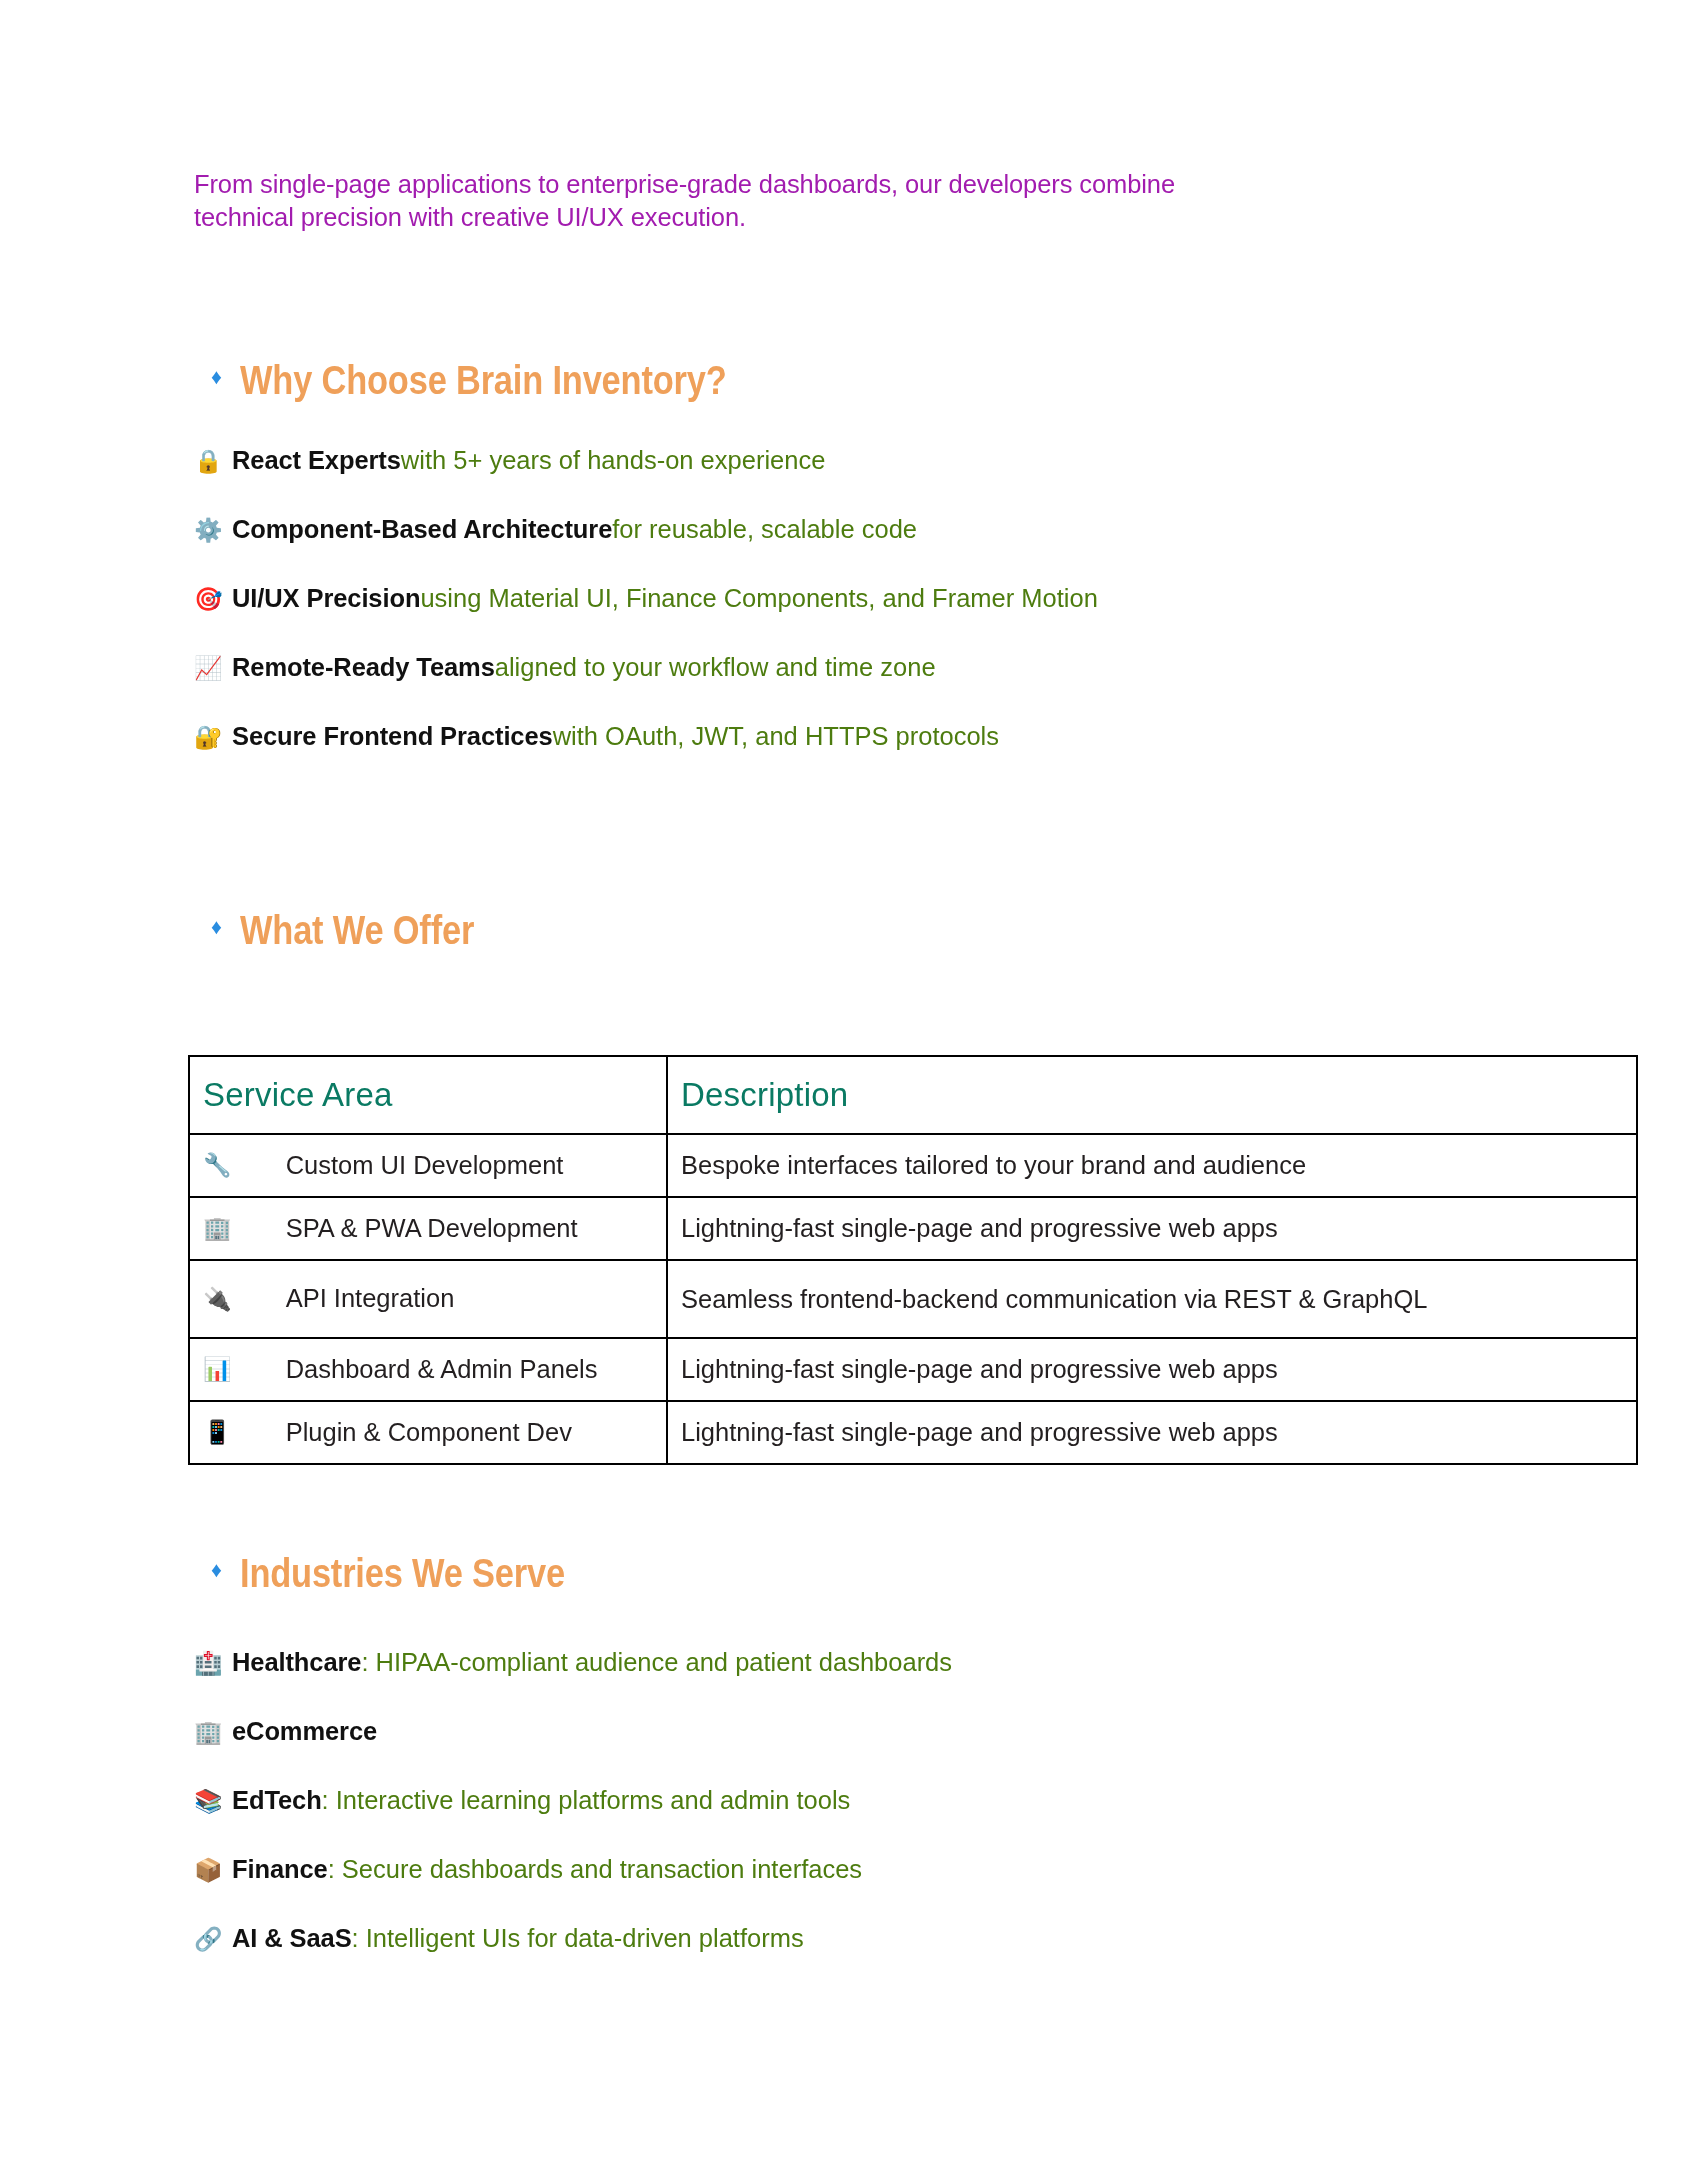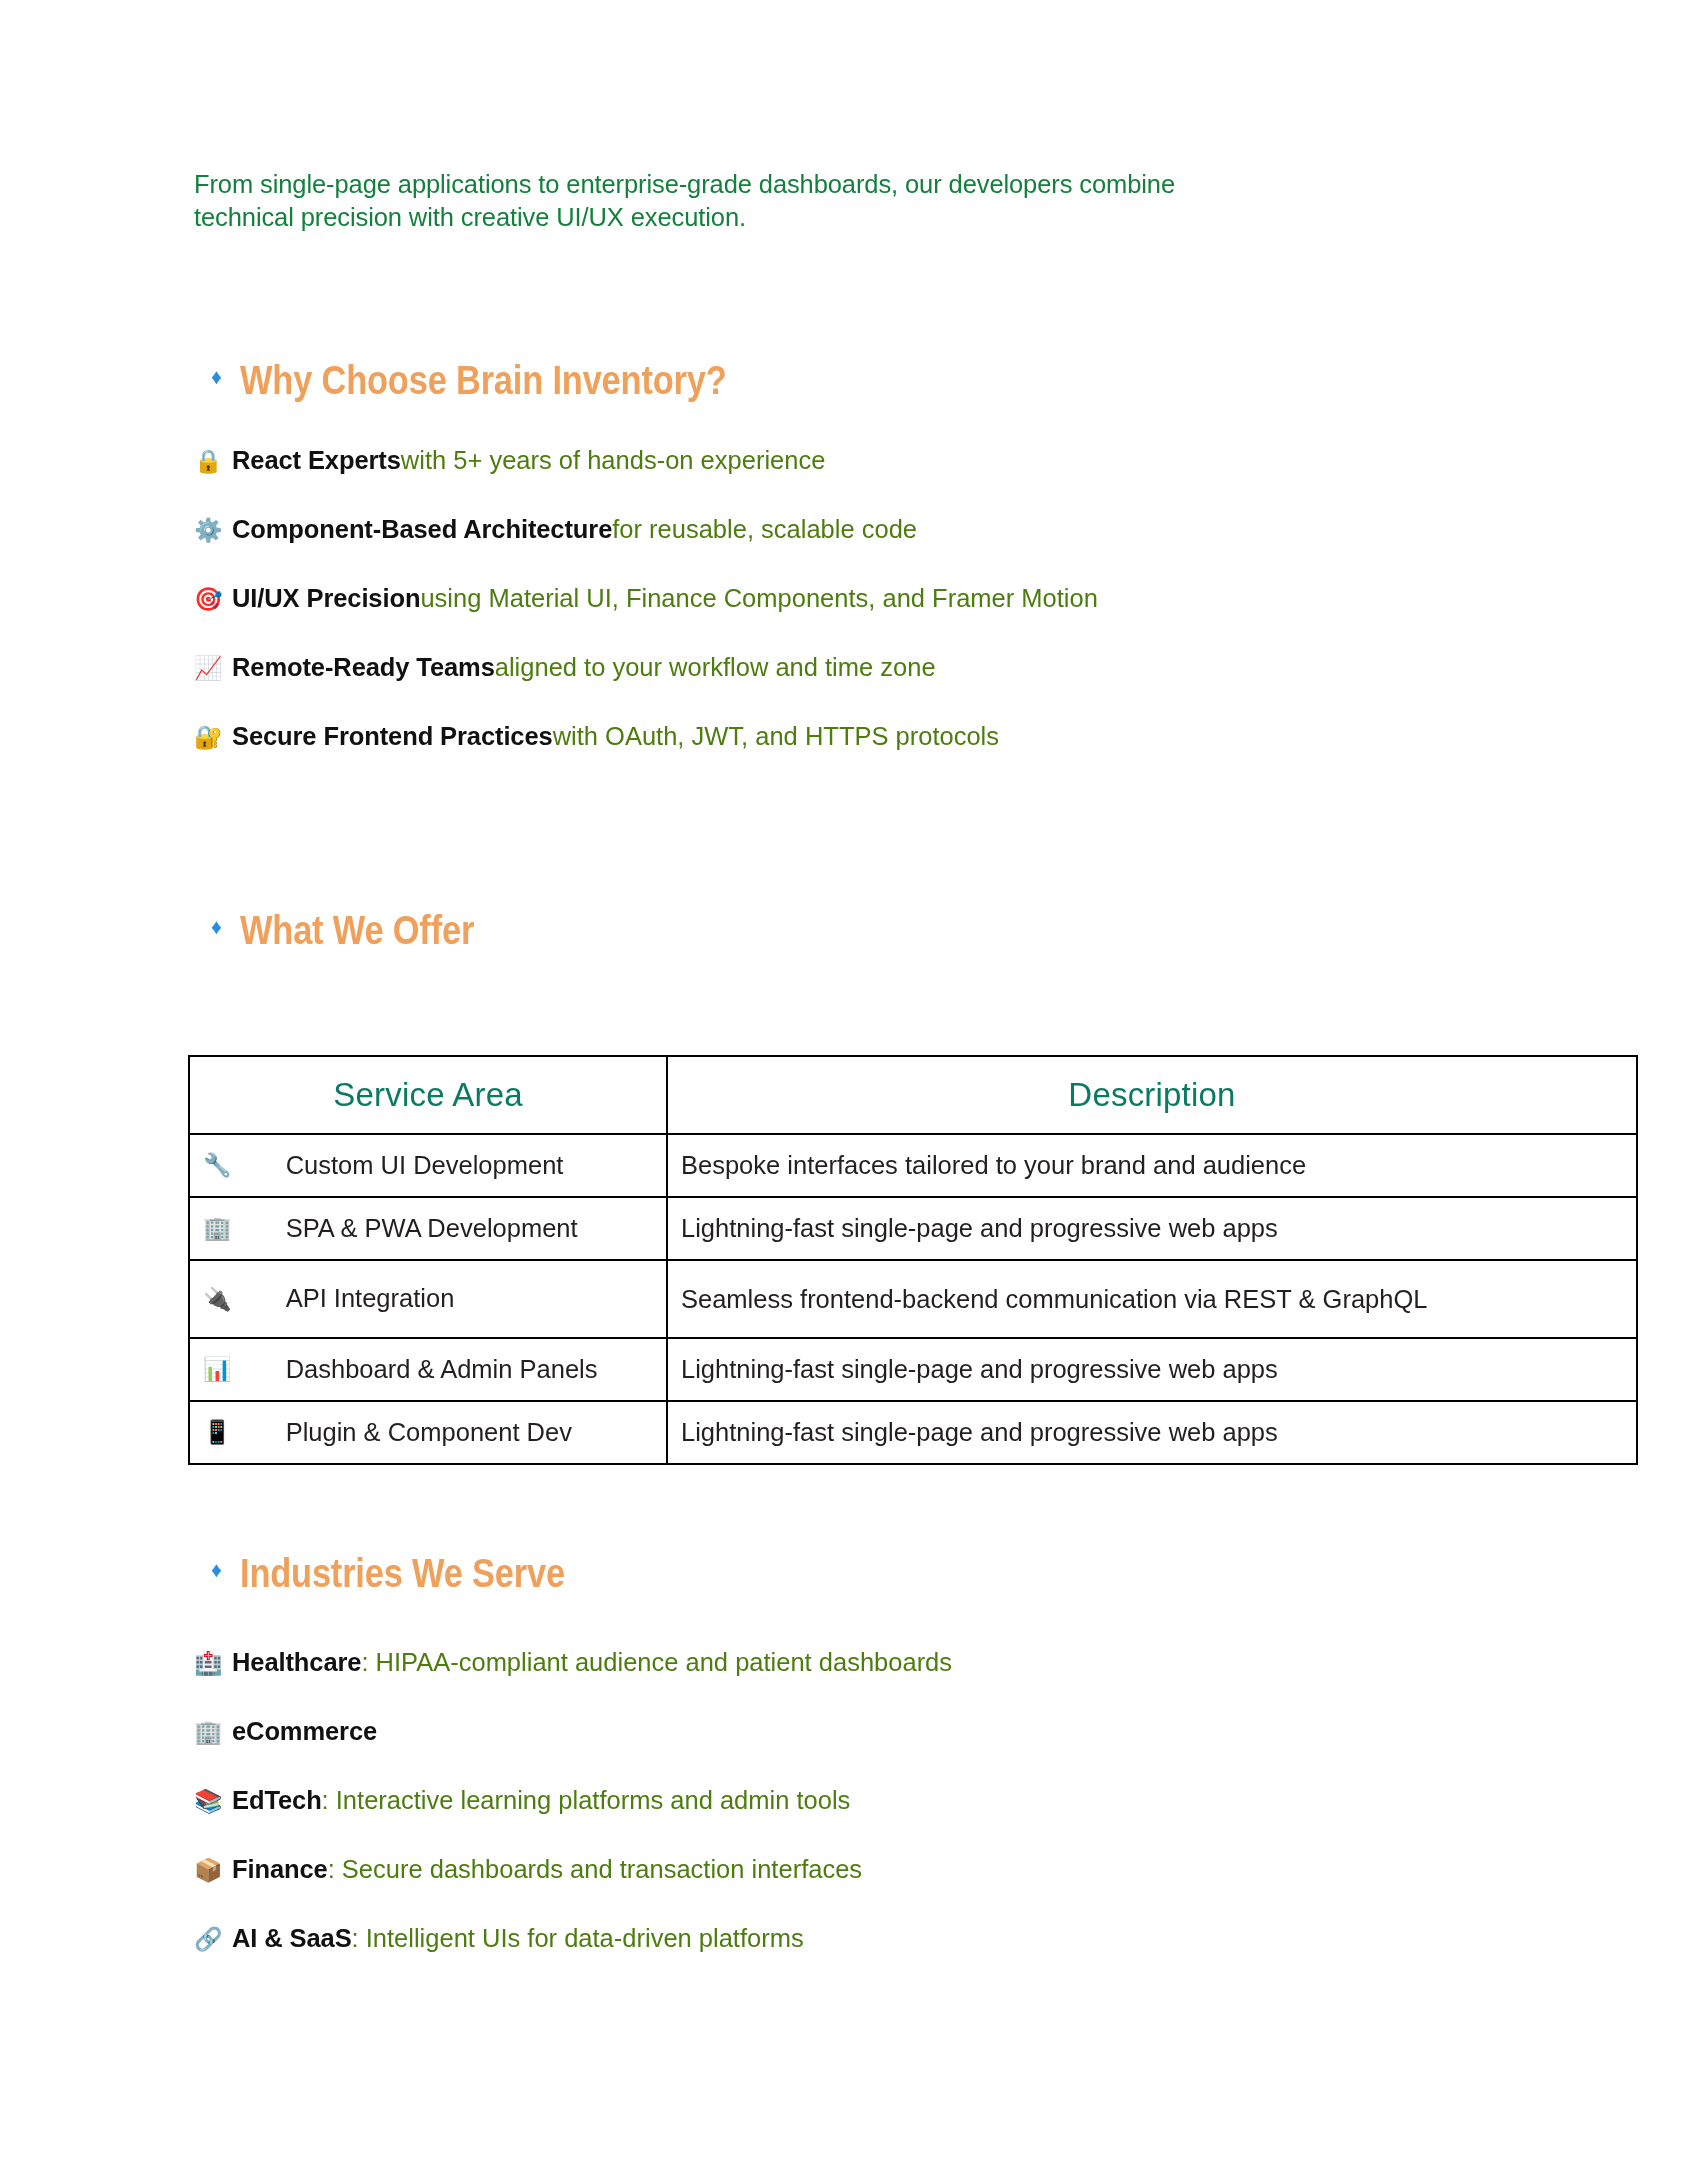--- a/index.html
+++ b/index.html
@@ -23,21 +23,21 @@
   }
 
   
   .intro {
     position: absolute;
     left: 194px;
     top: 142px;
     width: 1252px;
     font-size: 25.5px;
     line-height: 1.30;
-    color: #15803d;
+    color: #a21caf;
     font-stretch: condensed;
     letter-spacing: -0.1px;
   }
   .intro span { display: block; }
 
   
   .section-heading {
     position: absolute;
     display: flex;
     align-items: center;
@@ -121,21 +121,20 @@
     color: #231f20;
     font-stretch: condensed;
     font-weight: 400;
     text-align: left;
     vertical-align: middle;
     white-space: nowrap;
     overflow: hidden;
   }
   .offer-table th {
     height: 76px;
-    text-align: center;
     color: #0a7a63;
     font-weight: 400;
     font-family: "Liberation Sans Narrow", "Liberation Sans", sans-serif;
     font-size: 33px;
     letter-spacing: 0.2px;
   }
   .col-service { width: 478px; }
   .col-desc    { width: 970px; }
 
   .offer-table tbody td { height: 61px; }

